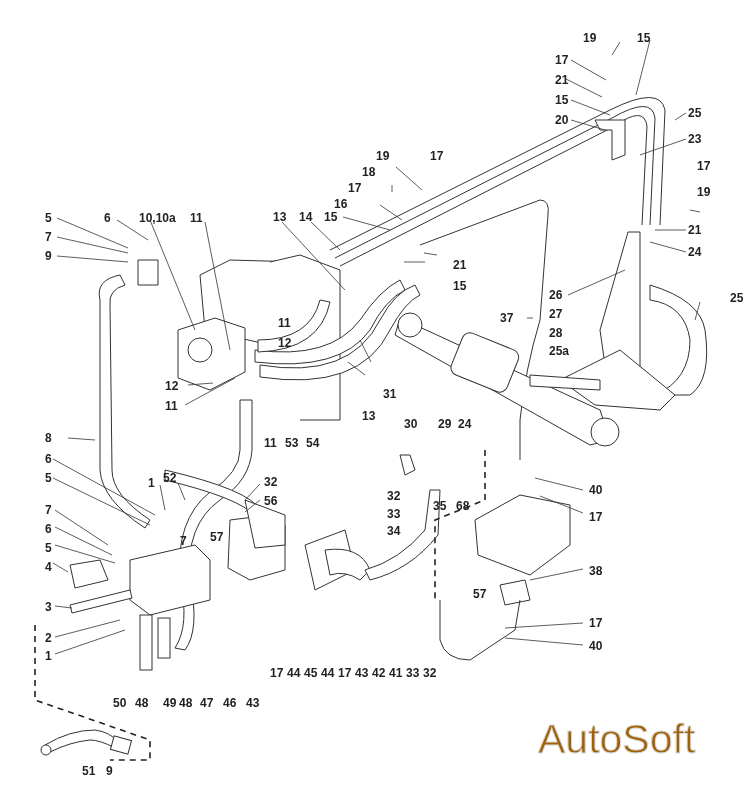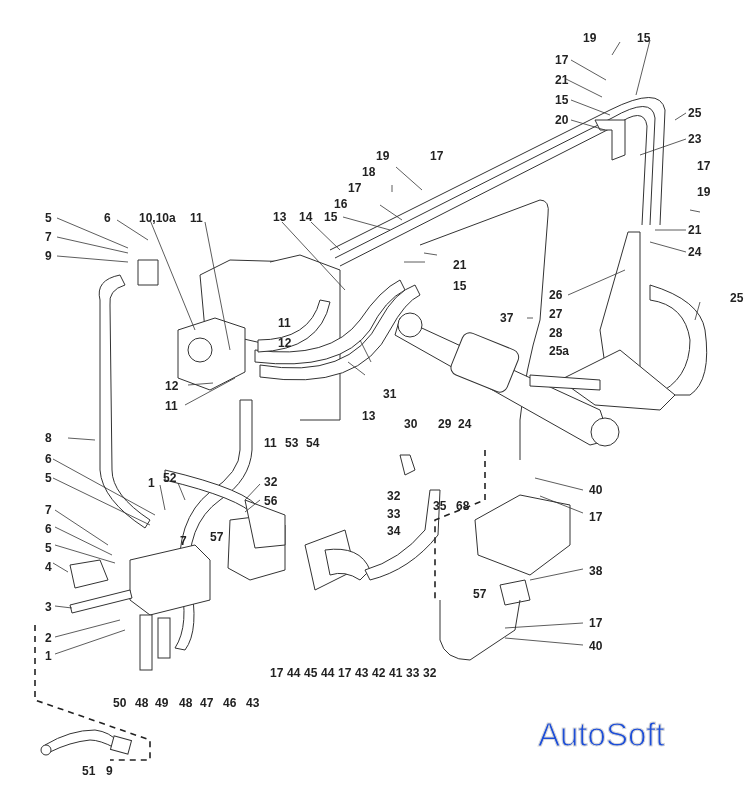--- a/index.html
+++ b/index.html
@@ -1,19 +1,19 @@
 <!DOCTYPE html>
 <html><head>
 <meta charset="utf-8">
 <style>
   html,body{margin:0;padding:0;background:#fff;}
   body{width:748px;height:800px;position:relative;overflow:hidden;font-family:"Liberation Sans",sans-serif;}
   #diagram{position:absolute;left:0;top:0;width:748px;height:800px;}
   .lbl{position:absolute;font-weight:bold;font-size:12px;color:#222;line-height:12px;white-space:nowrap;}
-  #watermark{position:absolute;left:538px;top:716px;font-size:33px;color:#1d4ed8;-webkit-text-stroke:1px #d9d9d9;letter-spacing:0px;font-family:"Liberation Sans",sans-serif;}
+  #watermark{position:absolute;left:538px;top:716px;font-size:41px;color:#a16207;-webkit-text-stroke:1px #d9d9d9;letter-spacing:0px;font-family:"Liberation Sans",sans-serif;}
   svg .ln{stroke:#333;stroke-width:0.8;fill:none;}
   svg .hose{stroke:#333;stroke-width:1;fill:#fff;}
   svg .pipe{stroke:#333;stroke-width:1;fill:none;}
   svg .part{stroke:#333;stroke-width:1;fill:#fff;}
   svg .dash{stroke:#222;stroke-width:1.6;fill:none;stroke-dasharray:6 5;}
 </style>
 </head>
 <body>
 
 <svg id="diagram" viewBox="0 0 748 800" xmlns="http://www.w3.org/2000/svg">
@@ -223,21 +223,21 @@
 <div class="lbl" style="left:473px;top:588px">57</div>
 <div class="lbl" style="left:45px;top:601px">3</div>
 
 <div class="lbl" style="left:45px;top:632px">2</div>
 <div class="lbl" style="left:589px;top:617px">17</div>
 <div class="lbl" style="left:45px;top:650px">1</div>
 <div class="lbl" style="left:589px;top:640px">40</div>
 
 <div class="lbl" style="left:113px;top:697px">50</div>
 <div class="lbl" style="left:135px;top:697px">48</div>
-<div class="lbl" style="left:155px;top:697px">49</div>
+<div class="lbl" style="left:163px;top:697px">49</div>
 <div class="lbl" style="left:179px;top:697px">48</div>
 <div class="lbl" style="left:200px;top:697px">47</div>
 <div class="lbl" style="left:223px;top:697px">46</div>
 <div class="lbl" style="left:246px;top:697px">43</div>
 
 <div class="lbl" style="left:270px;top:667px">17</div>
 <div class="lbl" style="left:287px;top:667px">44</div>
 <div class="lbl" style="left:304px;top:667px">45</div>
 <div class="lbl" style="left:321px;top:667px">44</div>
 <div class="lbl" style="left:338px;top:667px">17</div>

